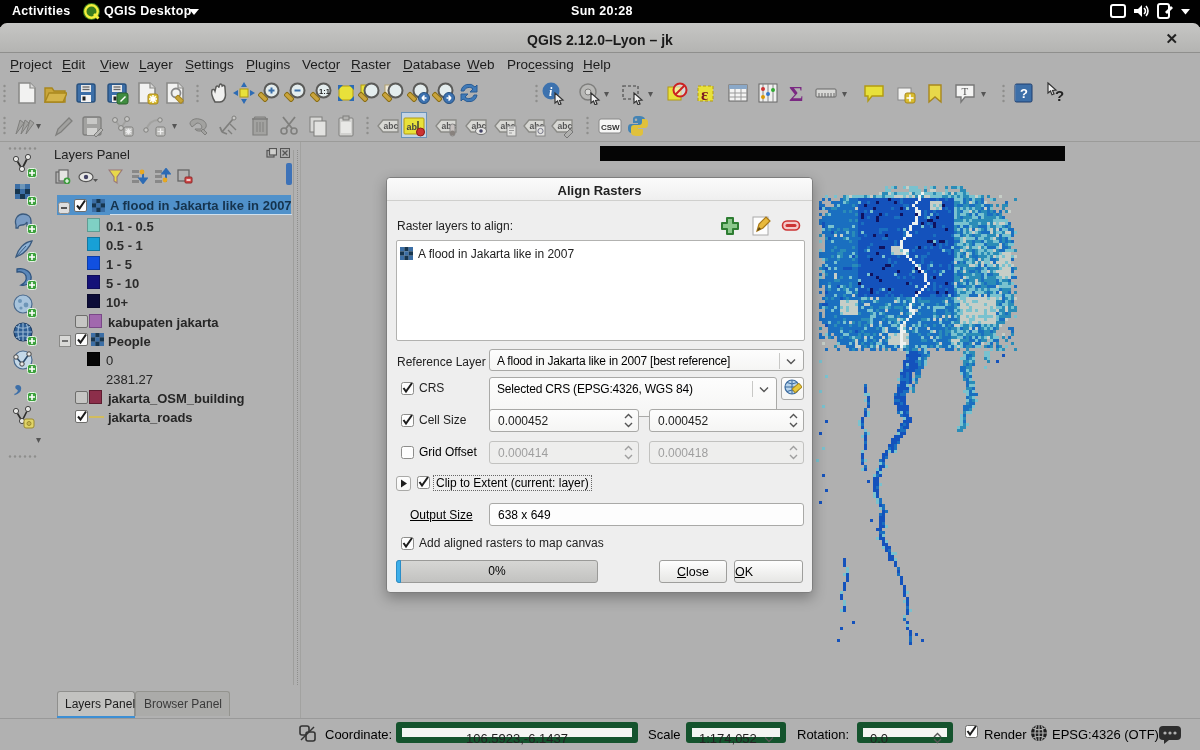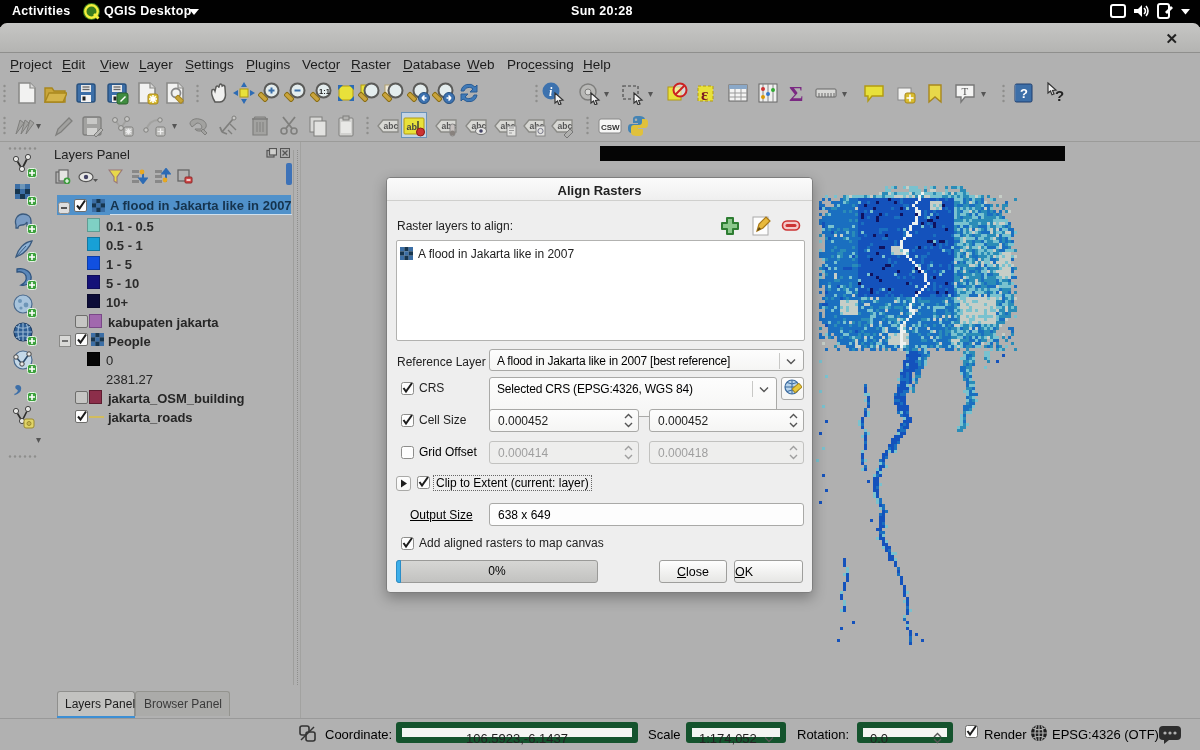--- a/index.html
+++ b/index.html
@@ -62,20 +62,21 @@
     </svg>
 <svg class="it" style="left:1156px;top:2px" width="17" height="18">
       <rect x="2" y="2" width="11" height="14" rx="2" fill="none" stroke="#fff" stroke-width="2"></rect>
       <path d="M9 10 L15 4 L17 6 L11 12 Z" fill="#fff"></path>
     </svg>
 <svg class="it" style="left:1181px;top:9px" width="9" height="6">
       <path d="M0 0 L9 0 L4.5 5.5 Z" fill="#fff"></path>
     </svg>
 </div>
 <div class="abs" id="titlebar">
+<div class="t">QGIS 2.12.0–Lyon – jk</div>
 <div class="x">✕</div>
 </div>
 <div class="abs" id="menubar">
     <span style="left:10px"><u>P</u>roject</span>
     <span style="left:62px"><u>E</u>dit</span>
     <span style="left:100px"><u>V</u>iew</span>
     <span style="left:139px"><u>L</u>ayer</span>
     <span style="left:185px"><u>S</u>ettings</span>
     <span style="left:246px"><u>P</u>lugins</span>
     <span style="left:302px">Vect<u>o</u>r</span>

